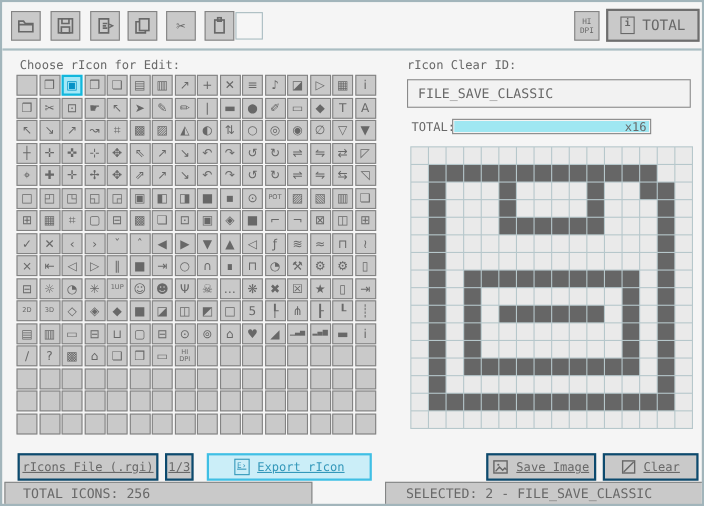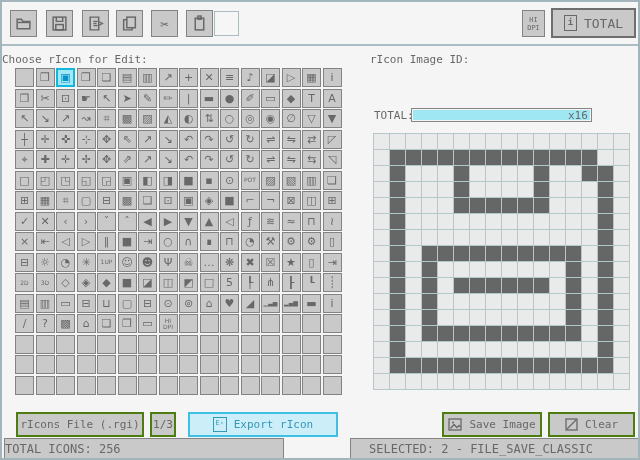--- a/index.html
+++ b/index.html
@@ -53,23 +53,23 @@
   .canvas{
     position:absolute;left:371px;top:131px;
     display:grid;grid-template-columns:repeat(16,15px);grid-auto-rows:15px;gap:1px;
     background:#b6c7cb;padding:1px;cursor:pointer;
   }
   .px{background:#eaeaea;}
   .px.on{background:#666666;}
   
   .fbtn{
     position:absolute;top:410px;height:25px;box-sizing:border-box;
-    background:#c9c9c9;border:2px solid #4d7c0f;color:#686868;
+    background:#c9c9c9;border:2px solid #0c4a6e;color:#686868;
     display:flex;align-items:center;justify-content:center;gap:7px;
-    font-family:inherit;font-size:11px;cursor:pointer;white-space:nowrap;
+    font-family:inherit;font-size:11px;cursor:pointer;white-space:nowrap;text-decoration:underline;
   }
   .fbtn.accent{background:#cbeef8;border-color:#40bfe4;color:#3498ba;}
   .mini-icon-box{width:12px;height:13px;border:1px solid currentColor;font-size:7px;line-height:11px;text-align:center;letter-spacing:0;flex:0 0 auto;}
   
   .status{
     position:absolute;top:436px;height:21px;box-sizing:border-box;
     background:#c9c9c9;border:1px solid #838585;font-size:12px;
     display:flex;align-items:center;
   }
 </style>
@@ -126,21 +126,21 @@
     </div>
     <div class="blankbox"></div>
     <div class="hidpi">HI
 DPI</div>
     <div class="about">
       <span class="ibox">i</span>
       <span>TOTAL</span>
     </div>
   </div>
 
-  <div class="lbl" style="left:0;top:51px">Choose rIcon for Edit:</div>
+  <div class="lbl" style="left:16px;top:51px">Choose rIcon for Edit:</div>
   <div class="icon-grid" id="icon-grid">
       <div class="cell"></div>
       <div class="cell">❒</div>
       <div class="cell selected">▣</div>
       <div class="cell">❒</div>
       <div class="cell">❏</div>
       <div class="cell">▤</div>
       <div class="cell">▥</div>
       <div class="cell">↗</div>
       <div class="cell">+</div>
@@ -386,21 +386,22 @@
       <div class="cell"></div>
       <div class="cell"></div>
       <div class="cell"></div>
       <div class="cell"></div>
       <div class="cell"></div>
       <div class="cell"></div>
       <div class="cell"></div>
       <div class="cell"></div>
     </div>
 
-  <div class="lbl" style="left:368px;top:51px">rIcon Image ID:</div>
+  <div class="lbl" style="left:368px;top:51px">rIcon Clear ID:</div>
+  <input class="name-box" value="FILE_SAVE_CLASSIC" style="">
 
   <div class="lbl" style="left:372px;top:107px">TOTAL:</div>
   <div class="zoom-slider">
     <div class="zoom-fill" id="zoom-fill" style="width: 100%;"></div>
   </div>
   <div class="lbl" style="left:566px;top:107px">x16</div>
 
   <div class="canvas" id="pixel-canvas" style="background: rgb(182, 199, 203);">
       <div class="px" style="background: rgb(234, 234, 234);"></div>
       <div class="px" style="background: rgb(234, 234, 234);"></div>
@@ -679,16 +680,16 @@
   <button class="fbtn" style="left:546px;width:87px">
     <span style="display:flex">
       <svg width="13" height="13" viewBox="0 0 13 13" fill="none" stroke="#686868" stroke-width="1.3">
         <rect x="1" y="1" width="11" height="11"></rect>
           <path d="M2 11 L11 2"></path>
       </svg>
     </span>
     <span>Clear</span>
   </button>
 
-  <div class="status" style="left:2px;width:280px;">TOTAL ICONS: 256</div>
+  <div class="status" style="left:2px;width:280px;padding-left:16px">TOTAL ICONS: 256</div>
   <div class="status" style="left:348px;width:318px;padding-left:18px">SELECTED: 2 - FILE_SAVE_CLASSIC</div>
 
 </div>
 
 </body></html>

